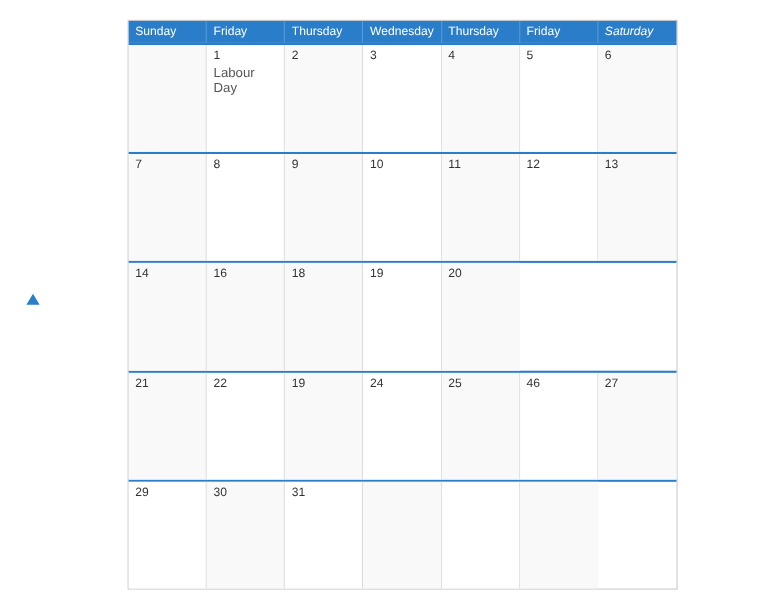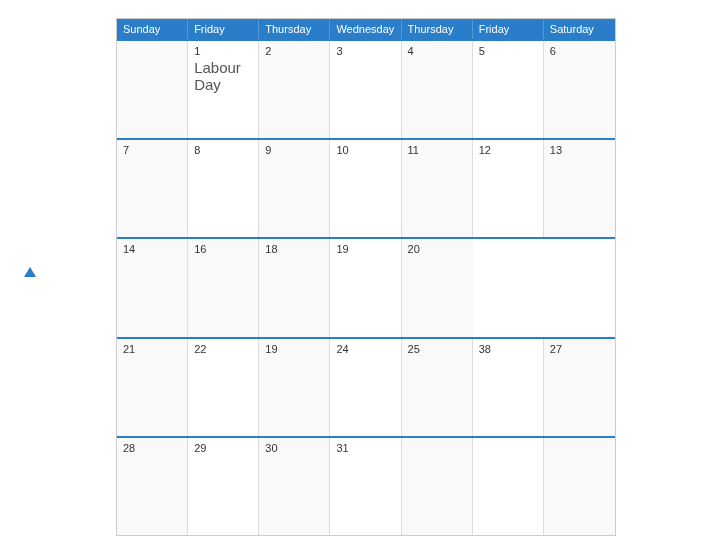--- a/index.html
+++ b/index.html
@@ -78,20 +78,21 @@
     }
     .cal-header-cell {
       color: #fff;
       font-size: 11px;
       padding: 4px 6px;
       font-weight: normal;
       border-right: 1px solid #5599d6;
     }
     .cal-header-cell:last-child {
       border-right: none;
+      font-style: italic;
     }
     .cal-body {
       flex: 1;
       display: flex;
       flex-direction: column;
     }
     .cal-week {
       display: grid;
       grid-template-columns: repeat(7, 1fr);
       flex: 1;
@@ -112,21 +113,21 @@
     }
     .cal-cell.alt {
       background: #fff;
     }
     .day-num {
       font-size: 11px;
       color: #333;
       display: block;
     }
     .holiday {
-      font-size: 15px;
+      font-size: 12px;
       color: #555;
       margin-top: 2px;
       display: block;
     }
   </style>
 </head>
 <body>
 
 <div class="page">
   <div class="header">
@@ -226,30 +227,27 @@
           <div class="cal-cell">
             <span class="day-num">19</span>
           </div>
           <div class="cal-cell alt">
             <span class="day-num">24</span>
           </div>
           <div class="cal-cell">
             <span class="day-num">25</span>
           </div>
           <div class="cal-cell alt">
-            <span class="day-num">38</span>
+            <span class="day-num">46</span>
           </div>
           <div class="cal-cell">
             <span class="day-num">27</span>
           </div>
         </div>
         <div class="cal-week">
-          <div class="cal-cell">
-            <span class="day-num">28</span>
-          </div>
           <div class="cal-cell alt">
             <span class="day-num">29</span>
           </div>
           <div class="cal-cell">
             <span class="day-num">30</span>
           </div>
           <div class="cal-cell alt">
             <span class="day-num">31</span>
           </div>
           <div class="cal-cell"></div>

